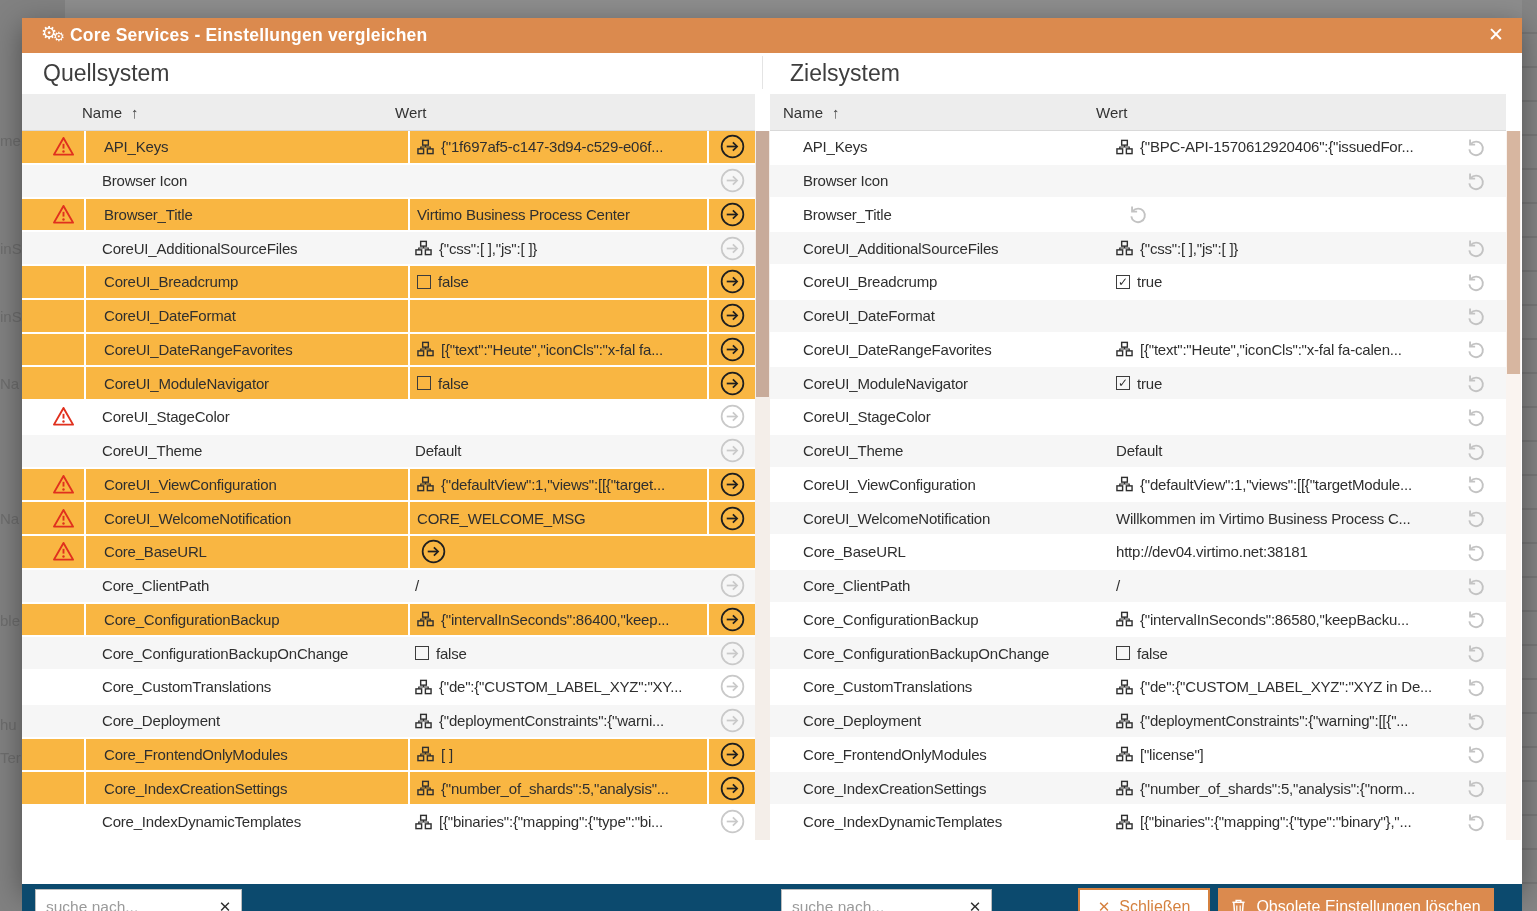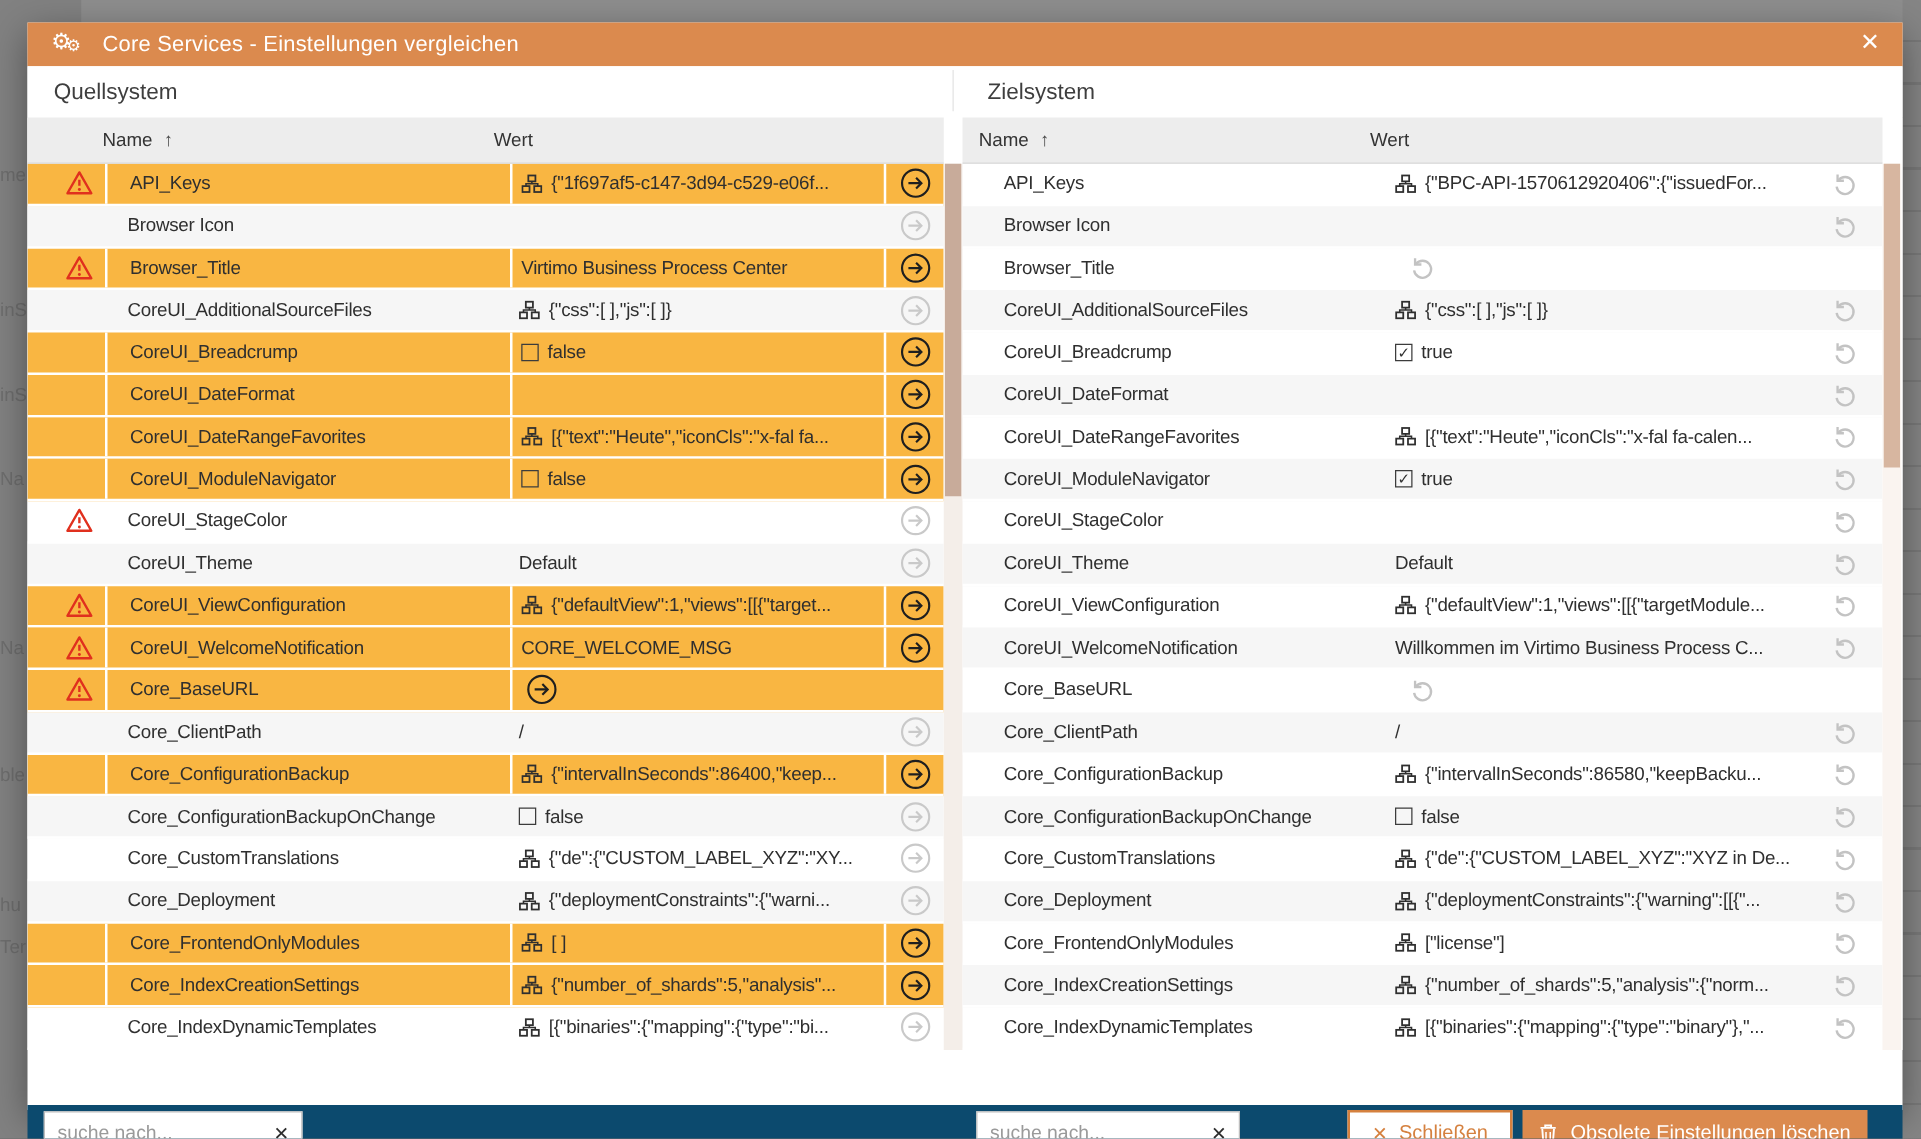--- a/index.html
+++ b/index.html
@@ -11,26 +11,26 @@
             background:repeating-linear-gradient(to bottom,#858585 0 32px,#797979 32px 34px);}
   .frag{position:absolute;left:0px;color:#6d6d6d;font-size:15px;white-space:nowrap;}
   
   .dialog{position:absolute;left:22px;top:18px;width:1500px;height:870px;background:#fff;
           box-shadow:0 8px 28px rgba(0,0,0,.40);}
   .titlebar{position:absolute;left:0;top:0;right:0;height:35px;background:#DB8A4E;color:#fff;
             display:flex;align-items:center;}
   .cogs{position:relative;width:28px;height:26px;margin-left:19px;flex:none;}
   .cog-a{position:absolute;left:0;top:-1px;font-size:18px;line-height:22px;}
   .cog-b{position:absolute;left:12px;top:7px;font-size:13px;line-height:14px;}
-  .title-text{font-size:17.5px;margin-left:13px;letter-spacing:.2px;}
+  .title-text{font-size:17.5px;margin-left:1px;letter-spacing:.2px;font-weight:bold;}
   .close-btn{position:absolute;right:18px;top:6px;font-size:19px;font-weight:bold;color:#fff;
              cursor:pointer;line-height:22px;}
   .subheader{position:absolute;left:0;top:35px;right:0;height:41px;background:#fff;}
   .panel-title{position:absolute;top:0;height:100%;display:flex;align-items:center;
-               font-size:18px;color:#3e3e3e;}
+               font-size:23px;color:#3e3e3e;}
   .pt-src{left:21px;} .pt-tgt{left:768px;}
   .subheader-divider{position:absolute;left:740px;top:3px;bottom:5px;width:1px;background:#e4e4e4;}
   
   .body{position:absolute;left:0;top:76px;width:100%;height:746px;background:#fff;}
   .tbl{position:absolute;top:0;height:100%;}
   .tbl-src{left:0;width:733px;} .tbl-tgt{left:748px;width:736px;}
   .tbl-header{height:37px;background:#EDEDED;border-bottom:1px solid #D9D9D9;box-sizing:border-box;
               display:flex;align-items:center;font-size:15px;color:#333;}
   .sort-arrow{margin-left:9px;color:#4a4a4a;font-size:15px;}
   .rows{position:absolute;left:0;right:0;top:37px;bottom:0;overflow:hidden;}
@@ -794,20 +794,23 @@
                 <span class="undo-ic">
                   <svg width="22" height="22" viewBox="0 0 20 20">
                     <path d="M4.6 3.2v4.6h4.6" fill="none" stroke="currentColor" stroke-width="1.7"></path>
                     <path d="M5.2 7.4 A6.2 6.2 0 1 1 3.9 12.1" fill="none" stroke="currentColor" stroke-width="1.7"></path>
                   </svg>
                 </span>
               </div>
             </div>
             <div class="row ">
               <div class="c-name-t">Core_BaseURL</div>
+              <div class="c-val-t">
+                <span class="val-text">http://dev04.virtimo.net:38181</span>
+              </div>
               <div class="c-act-t">
                 <span class="undo-ic">
                   <svg width="22" height="22" viewBox="0 0 20 20">
                     <path d="M4.6 3.2v4.6h4.6" fill="none" stroke="currentColor" stroke-width="1.7"></path>
                     <path d="M5.2 7.4 A6.2 6.2 0 1 1 3.9 12.1" fill="none" stroke="currentColor" stroke-width="1.7"></path>
                   </svg>
                 </span>
               </div>
             </div>
             <div class="row even">

